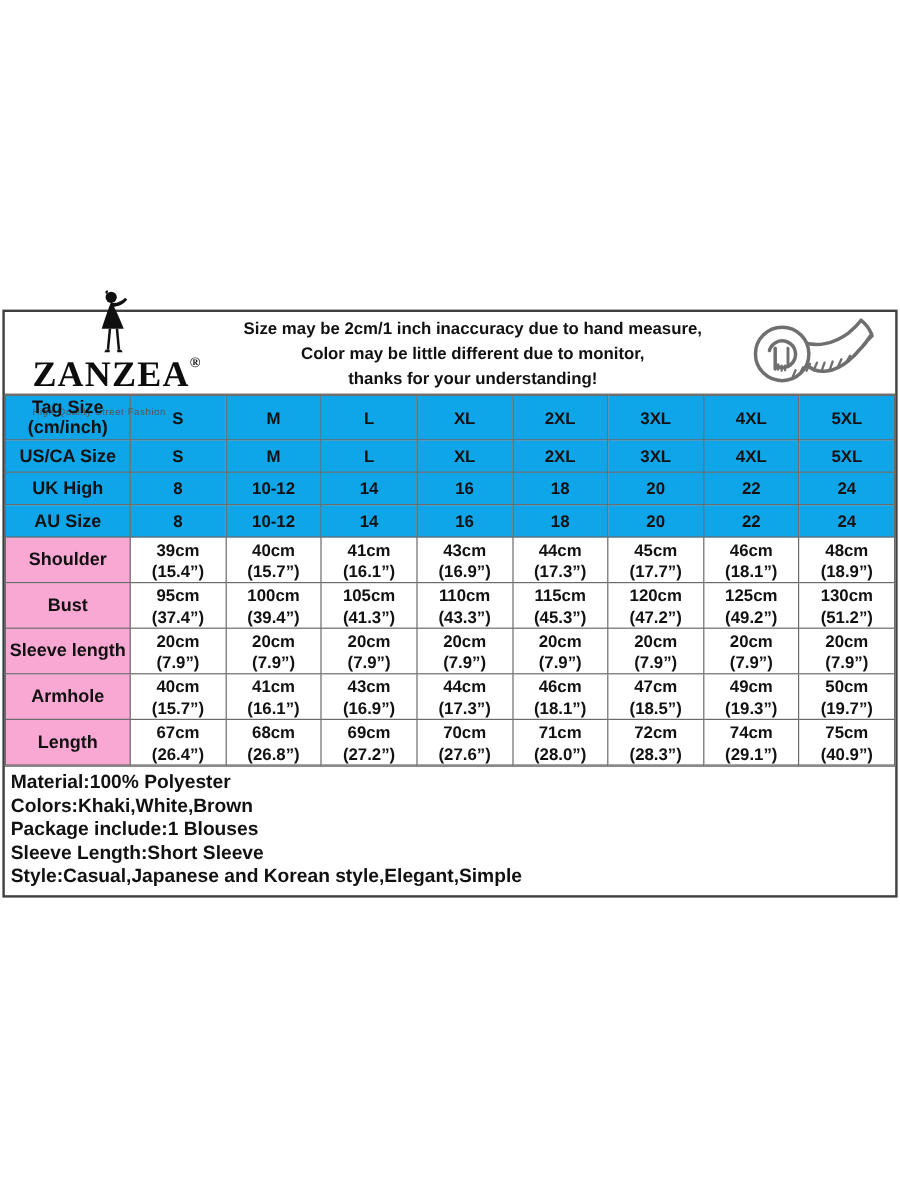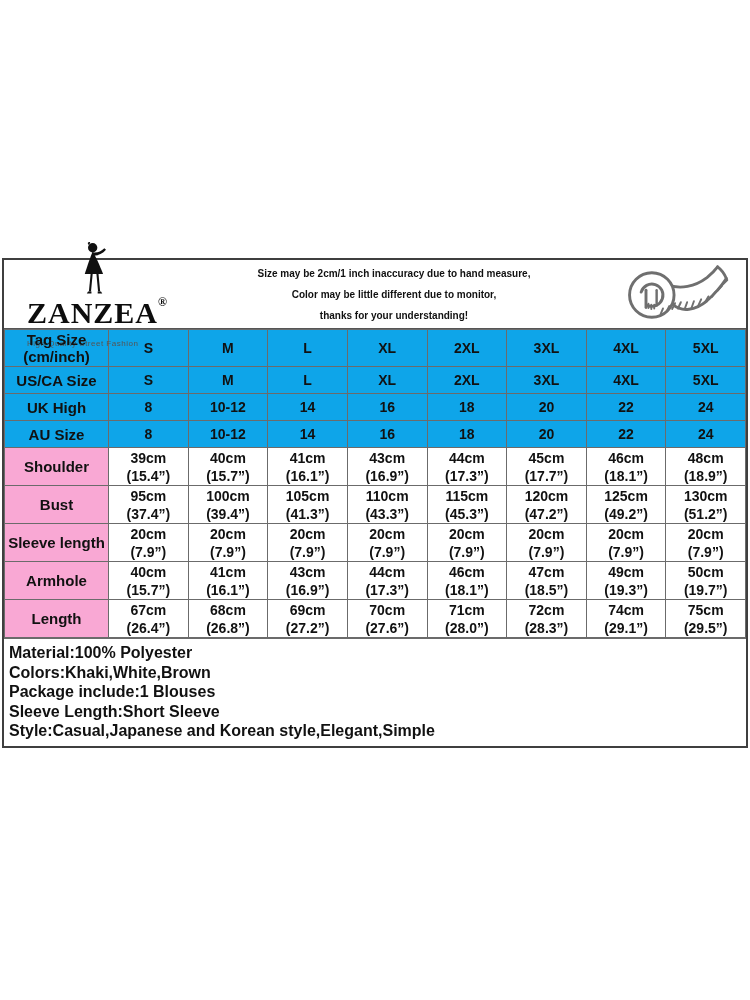--- a/index.html
+++ b/index.html
@@ -16,21 +16,21 @@
   .hdr{
     display:flex;align-items:center;height:68px;
     border-bottom:1.5px solid #555;
   }
   .logo{display:flex;align-items:center;width:178px;padding-left:6px;box-sizing:border-box;flex-direction:column;}
   .logo svg{flex:0 0 auto;}
   .logo-text{margin-left:2px;line-height:1;}
   .brand-row{font-family:"Liberation Serif",serif;font-weight:bold;font-size:30px;letter-spacing:1px;color:#0d0d0d;white-space:nowrap;}
   .reg{font-size:12px;vertical-align:top;position:relative;top:-2px;letter-spacing:0;}
   .tagline{font-size:8px;color:#555;letter-spacing:.5px;margin-top:12px;white-space:nowrap;}
-  .notice{flex:1;text-align:center;font-weight:bold;font-size:10px;line-height:21px;}
+  .notice{flex:1;text-align:center;font-weight:bold;font-size:14px;line-height:21px;}
   .notice div{white-space:nowrap;}
   .tape{width:140px;display:flex;justify-content:center;align-items:center;}
   
   table{border-collapse:collapse;width:100%;table-layout:fixed;}
   td{
     border:1.5px solid #6b6b6b;text-align:center;vertical-align:middle;
     font-weight:bold;font-size:14px;padding:0;background:#fff;
   }
   td.lbl{background:#f9a8d4;font-size:15px;}
   tr.gray td{background:#0ea5e9;}
@@ -340,21 +340,21 @@
         <td>
             <div>72cm</div>
             <div>(28.3”)</div>
           </td>
         <td>
             <div>74cm</div>
             <div>(29.1”)</div>
           </td>
         <td>
             <div>75cm</div>
-            <div>(29.5”)</div>
+            <div>(40.9”)</div>
           </td>
       </tr>
     </tbody>
   </table>
 
   <div class="details">
     <div>Material:100% Polyester</div>
     <div>Colors:Khaki,White,Brown</div>
     <div>Package include:1 Blouses</div>
     <div>Sleeve Length:Short Sleeve</div>

